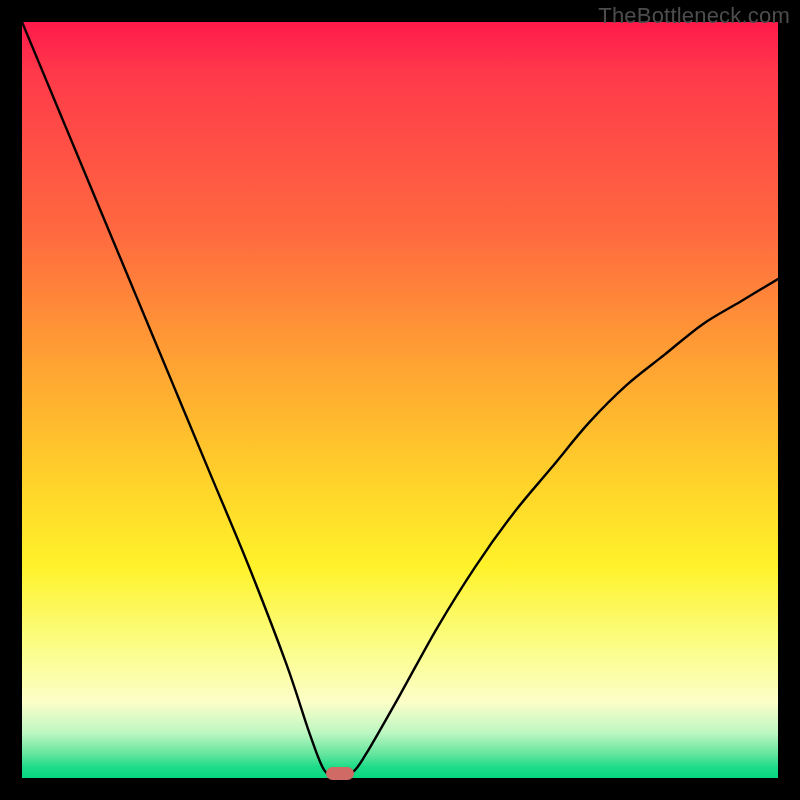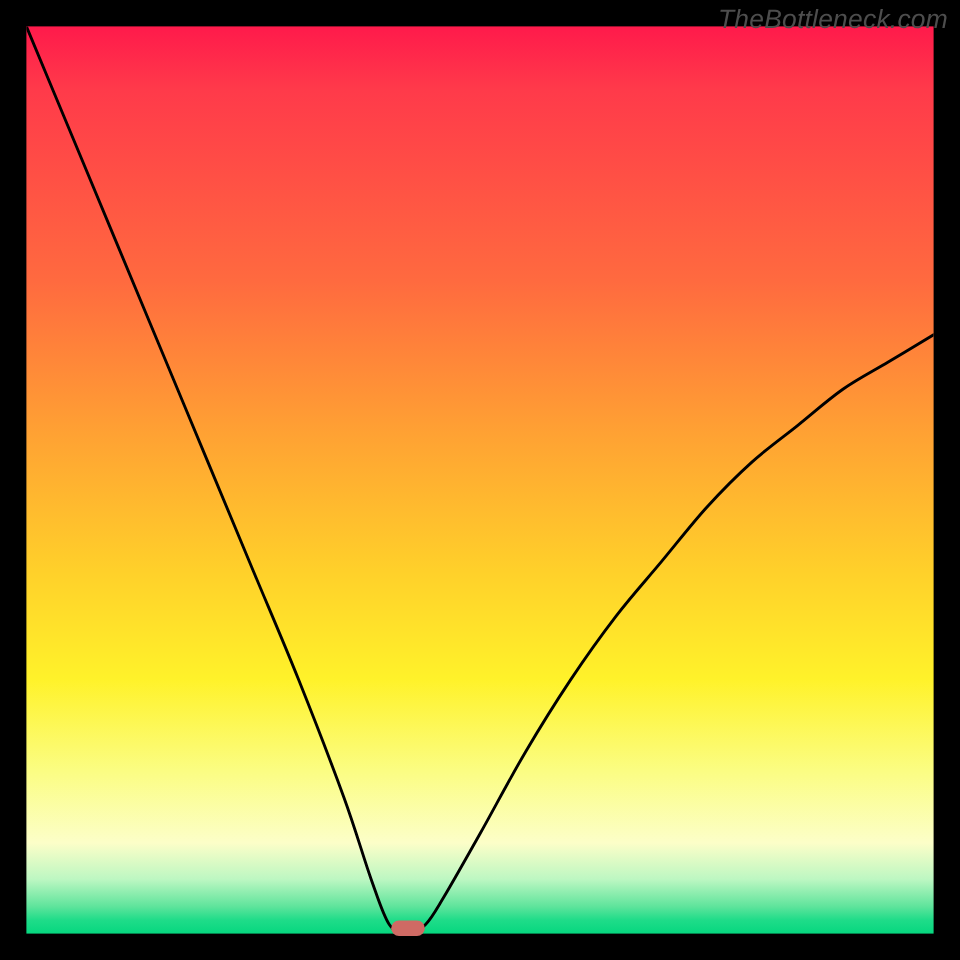--- a/index.html
+++ b/index.html
@@ -43,21 +43,20 @@
     );
   }
   .watermark {
     position: absolute;
     top: 3px;
     right: 10px;
     color: #4d4d4d;
     font-size: 22px;
     letter-spacing: 0.2px;
     user-select: none;
-    font-style: italic;
   }
   svg.curve {
     position: absolute;
     left: 0;
     top: 0;
     width: 756px;
     height: 756px;
   }
   .marker {
     position: absolute;

